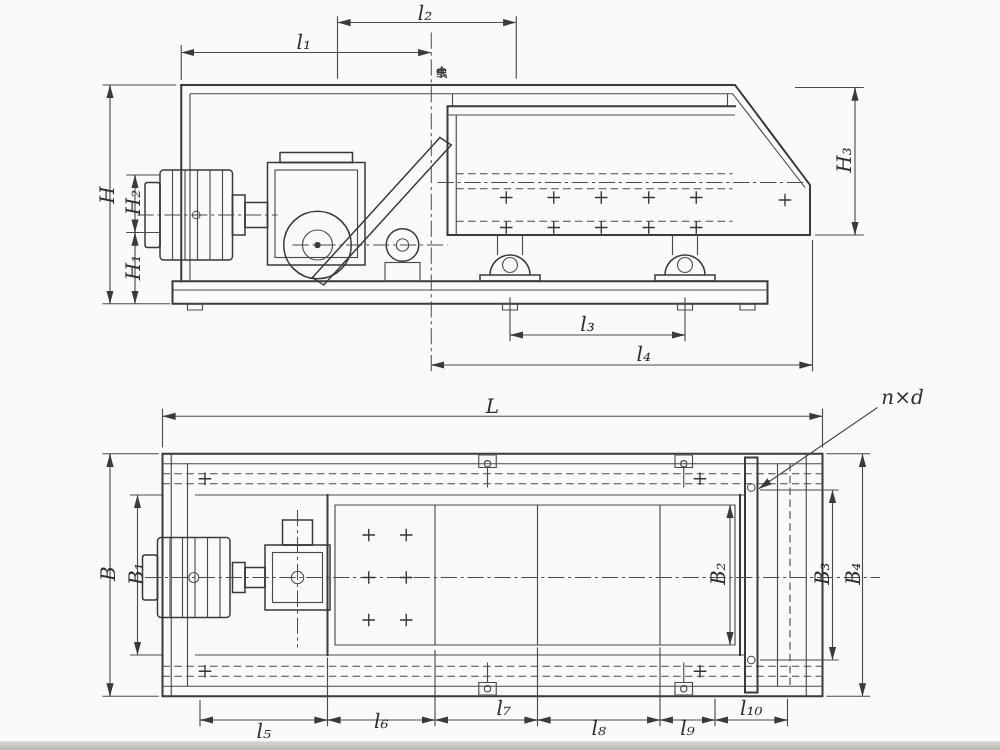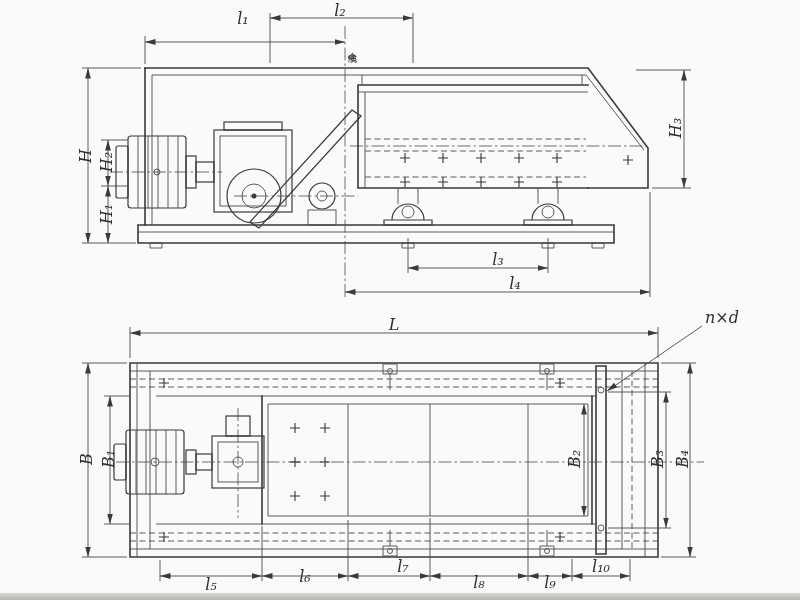--- a/index.html
+++ b/index.html
@@ -190,27 +190,27 @@
         <path class="t" d="M348,576 H430" marker-start="url(#ar)" marker-end="url(#ar)"></path>
         <path class="t" d="M430,576 H528" marker-start="url(#ar)" marker-end="url(#ar)"></path>
         <path class="t" d="M528,576 H572" marker-start="url(#ar)" marker-end="url(#ar)"></path>
         <path class="t" d="M572,576 H630" marker-start="url(#ar)" marker-end="url(#ar)"></path>
         <path class="t" d="M702,326 L607,391" marker-end="url(#ar)"></path>
       </g>
     </g>
   </svg>
 
   <div class="lbl" style="left:340px;top:11px">l₂</div>
-  <div class="lbl" style="left:243px;top:19px">l₁</div>
+  <div class="lbl" style="left:243px;top:34px">l₁</div>
   <div class="cjk" style="position:absolute;left:352px;top:46px;transform:translate(-50%,-50%)">仓中线</div>
   <div class="lbl rot" style="left:86px;top:156px">H</div>
   <div class="lbl rot" style="left:107px;top:162px">H₂</div>
   <div class="lbl rot" style="left:107px;top:214px">H₁</div>
   <div class="lbl rot" style="left:676px;top:128px">H₃</div>
-  <div class="lbl" style="left:498px;top:260px">l₃</div>
+  <div class="lbl" style="left:470px;top:260px">l₃</div>
   <div class="lbl" style="left:515px;top:284px">l₄</div>
 
   <div class="lbl" style="left:394px;top:325px">L</div>
   <div class="lbl" style="left:722px;top:318px">n×d</div>
   <div class="lbl rot" style="left:87px;top:459px">B</div>
   <div class="lbl rot" style="left:109px;top:459px">B₁</div>
   <div class="lbl rot" style="left:575px;top:459px">B₂</div>
   <div class="lbl rot" style="left:658px;top:459px">B₃</div>
   <div class="lbl rot" style="left:683px;top:459px">B₄</div>
   <div class="lbl" style="left:211px;top:585px">l₅</div>

